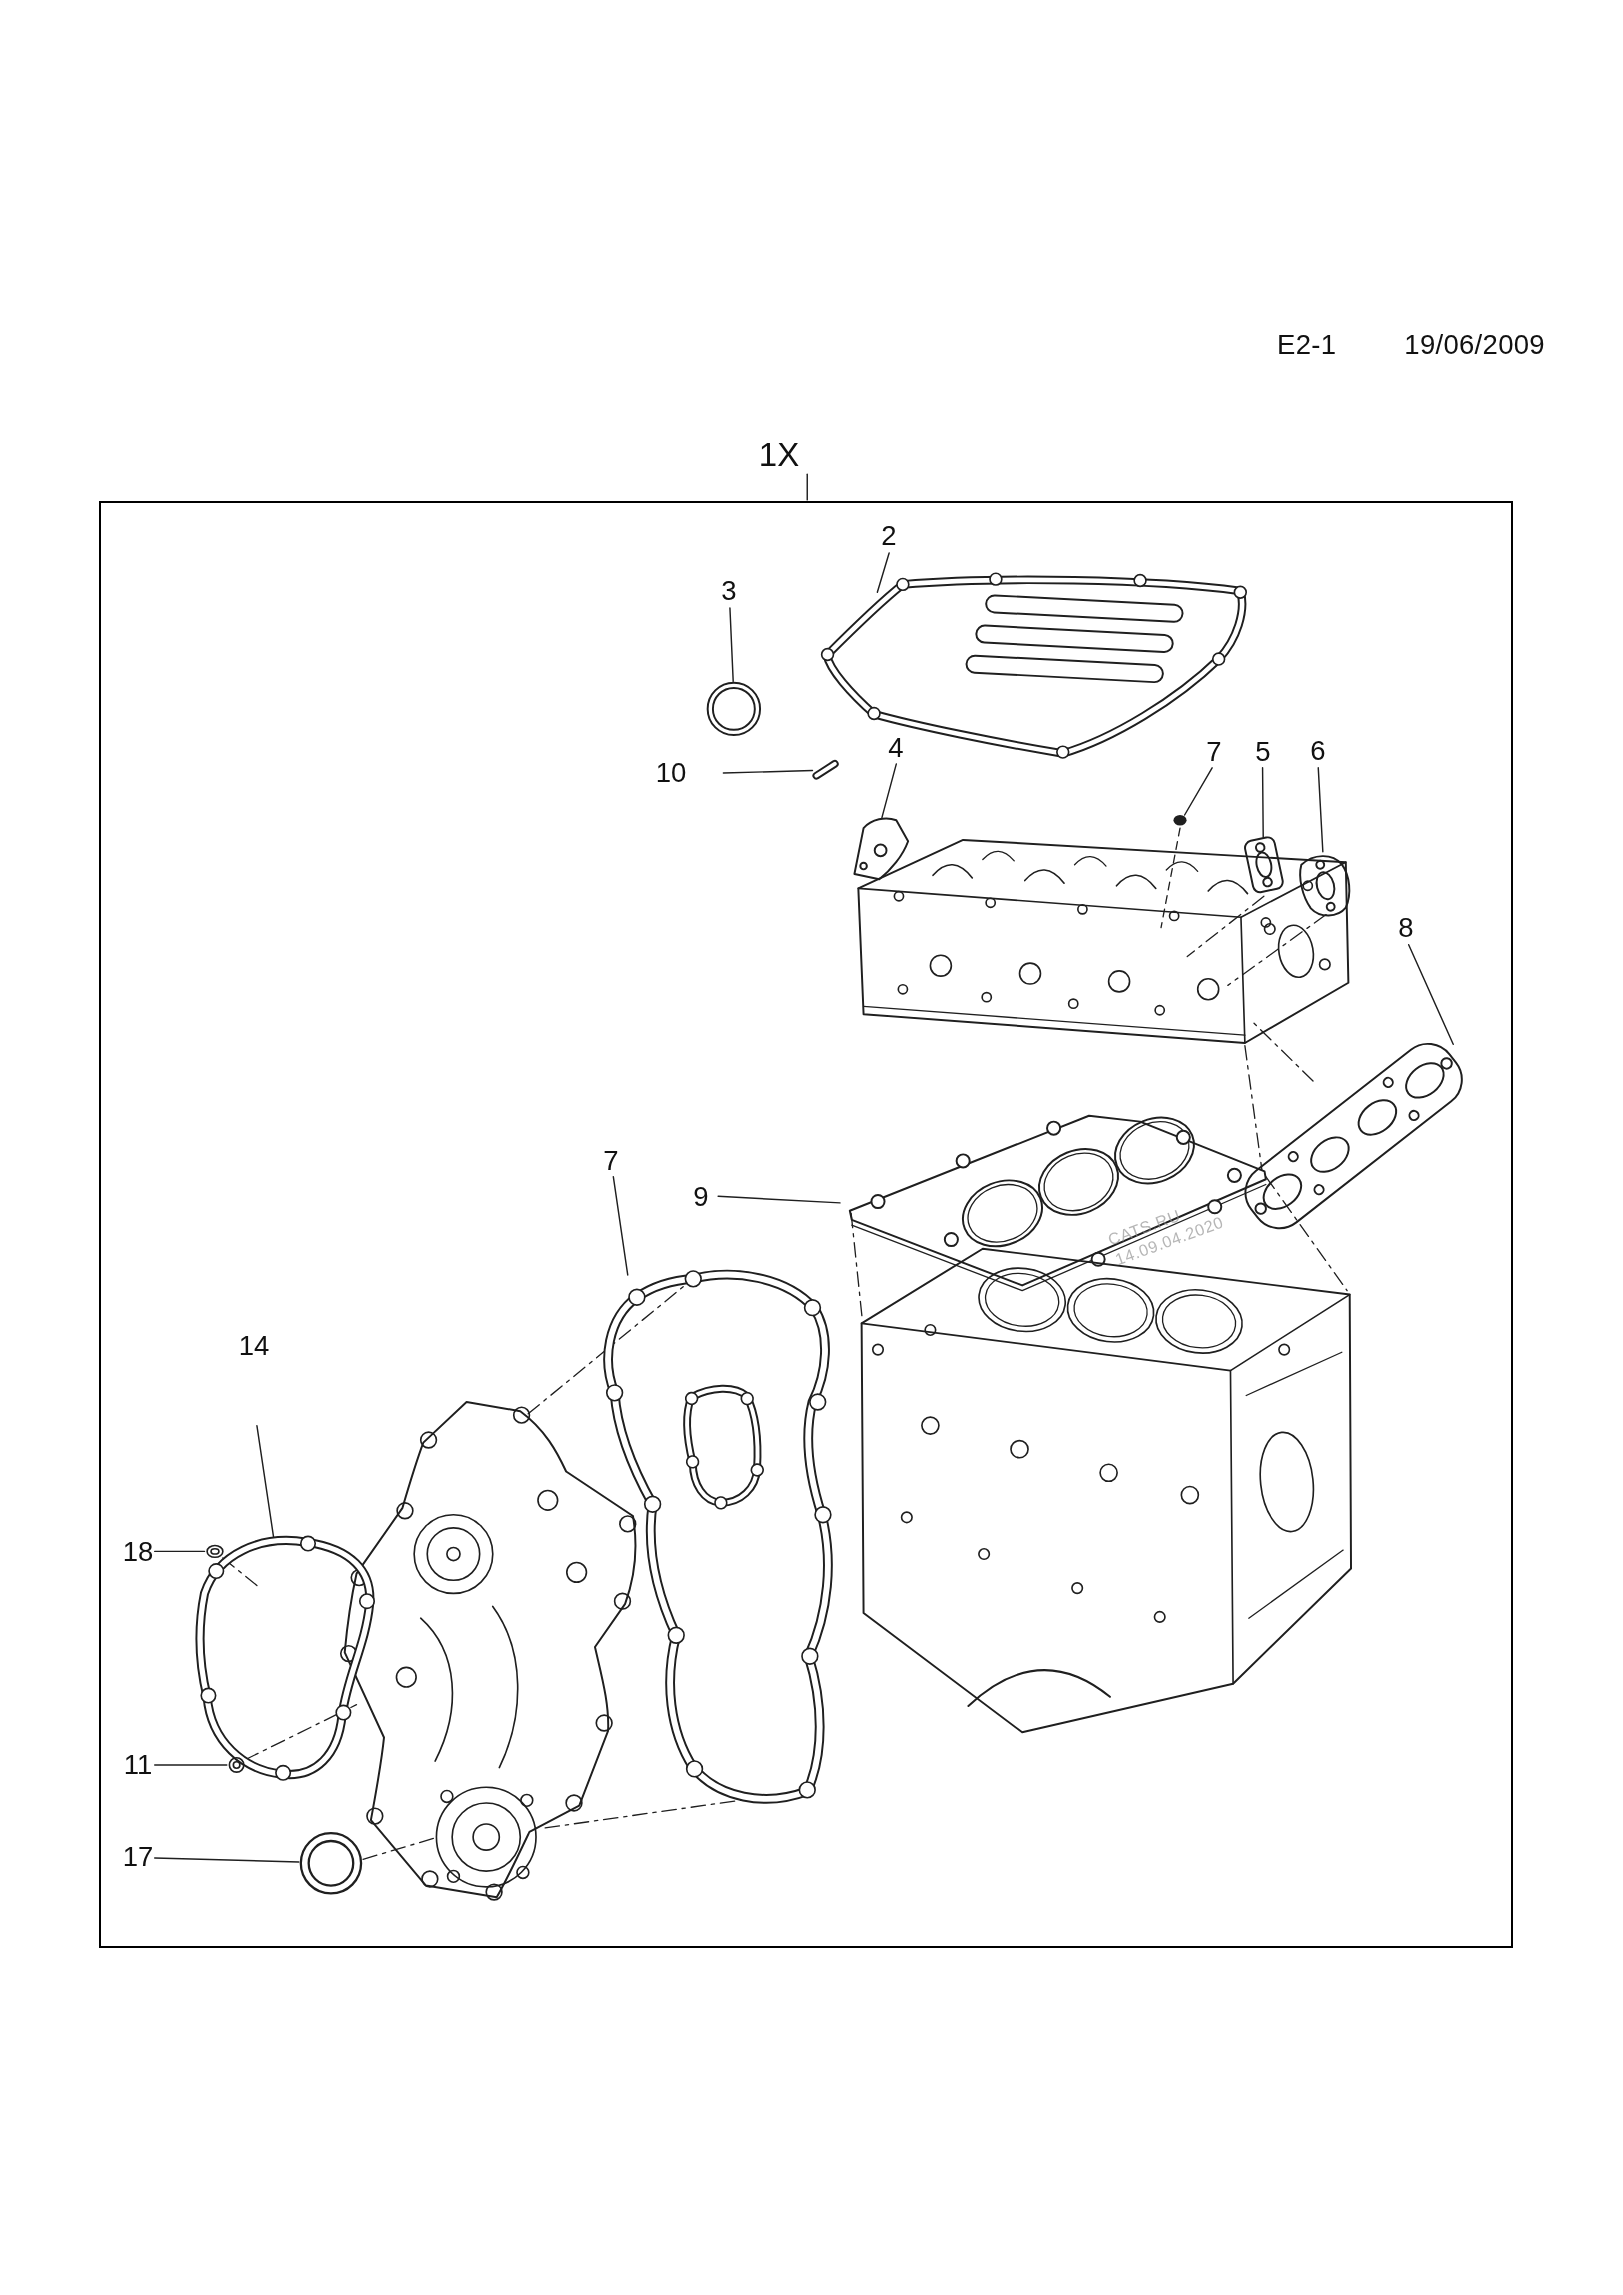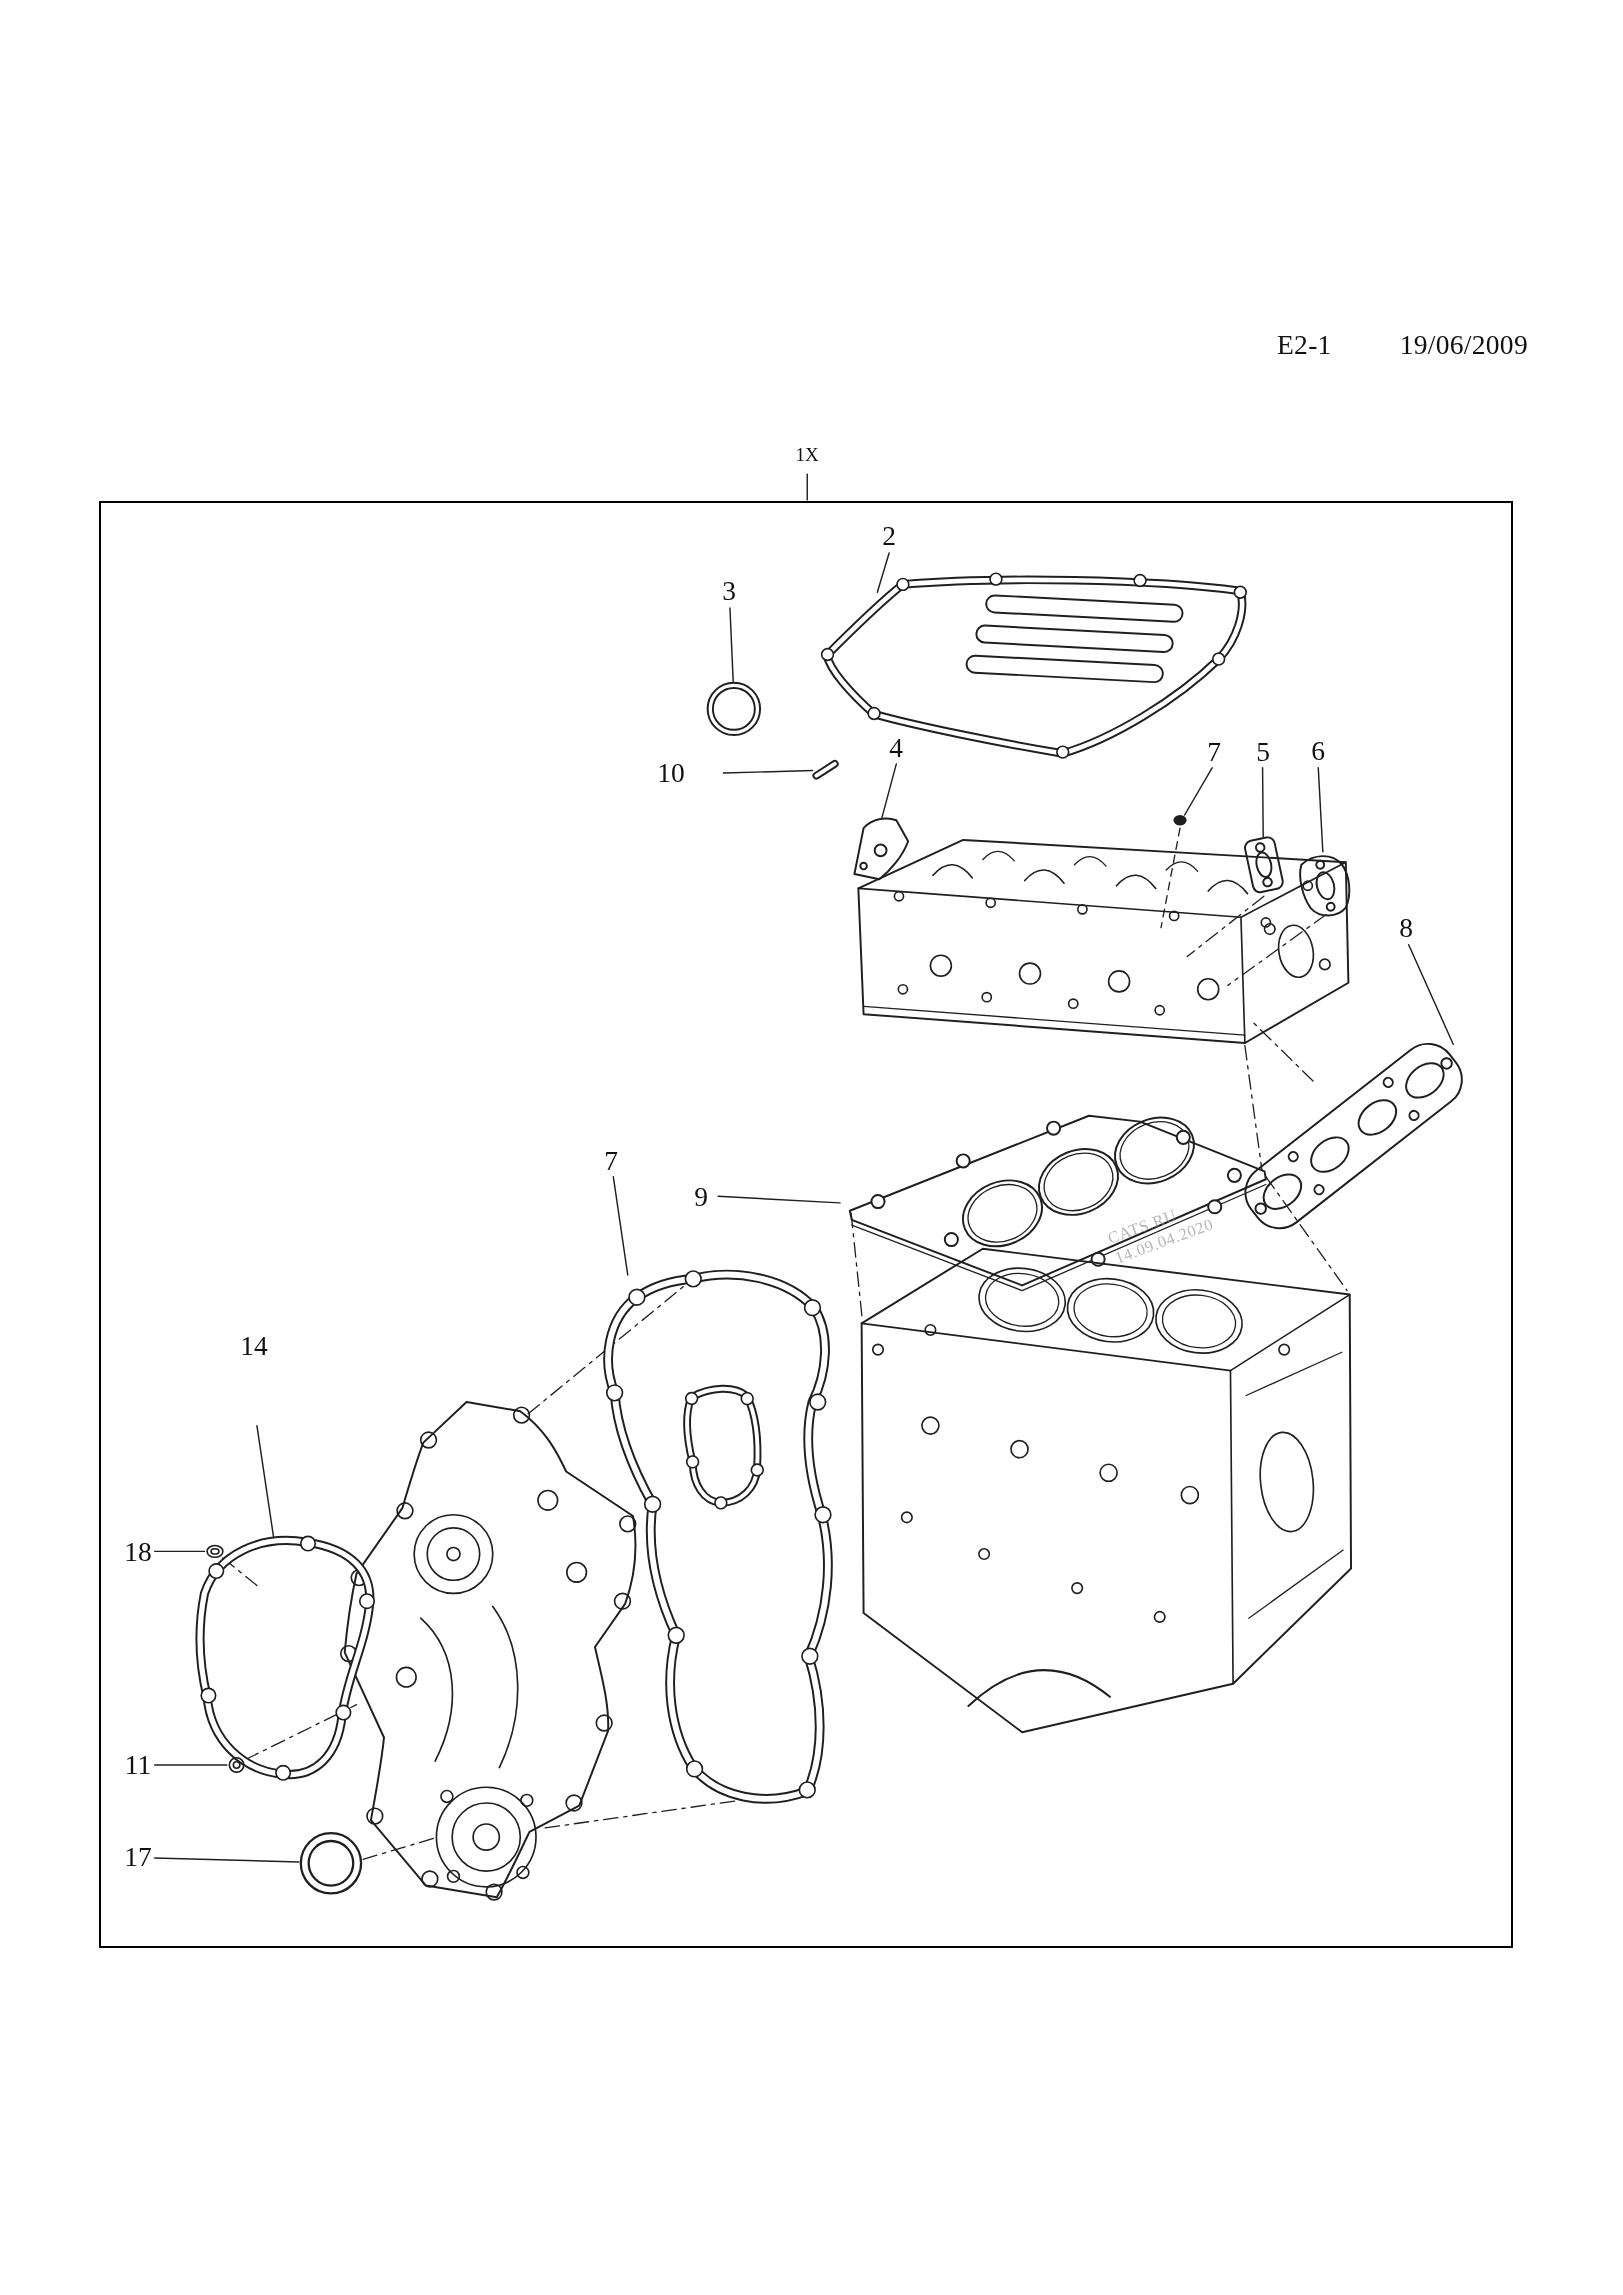--- a/index.html
+++ b/index.html
@@ -1,26 +1,26 @@
 <!DOCTYPE html>
 <html style="font-size:10.5px"><head>
 <meta charset="utf-8">
 <style>
   html,body{margin:0;padding:0;background:#ffffff;}
   .page{
     position:relative;width:1623px;height:2295px;background:#ffffff;
-    font-family:Liberation Serif, serif;color:#111;overflow:hidden;
+    font-family:Liberation Sans, sans-serif;color:#111;overflow:hidden;
   }
   .header{
     position:absolute;top:329px;left:1277px;display:flex;gap:68px;
     font-size:27.5px;letter-spacing:0.3px;
   }
   .kit-label{
-    position:absolute;left:807px;top:455px;transform:translate(-50%,-50%);
-    font-size:19px;
+    position:absolute;left:779px;top:455px;transform:translate(-50%,-50%);
+    font-size:33px;
   }
   .frame{
     position:absolute;left:99px;top:501px;width:1414px;height:1447px;
     border:2px solid #000;box-sizing:border-box;background:#fff;
   }
   .art{position:absolute;left:0;top:0;width:1623px;height:2295px;}
   .part-label{
     position:absolute;transform:translate(-50%,-50%);
     font-size:27.5px;line-height:1;white-space:nowrap;
   }

